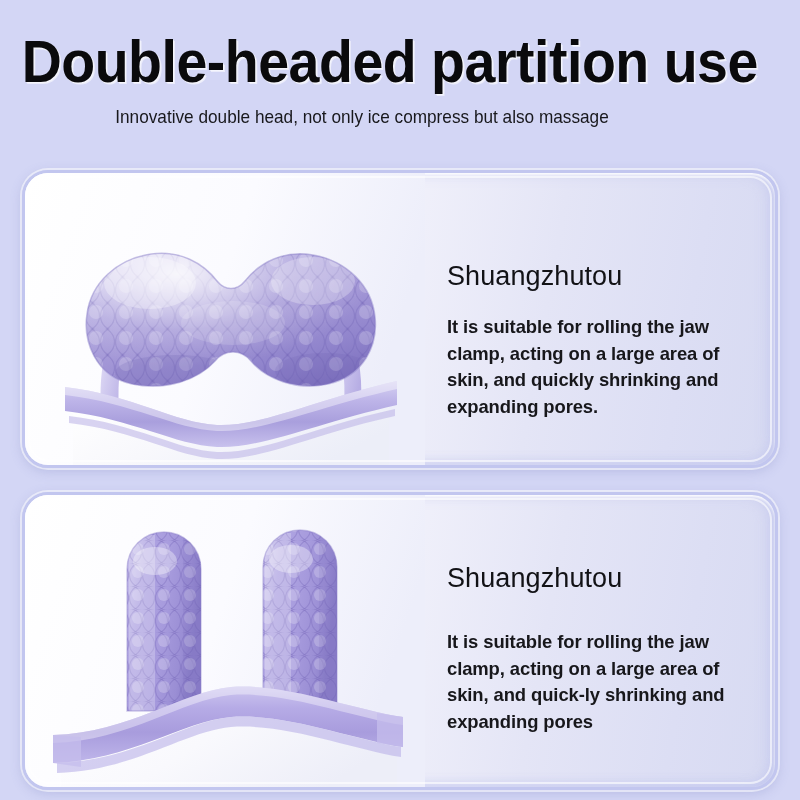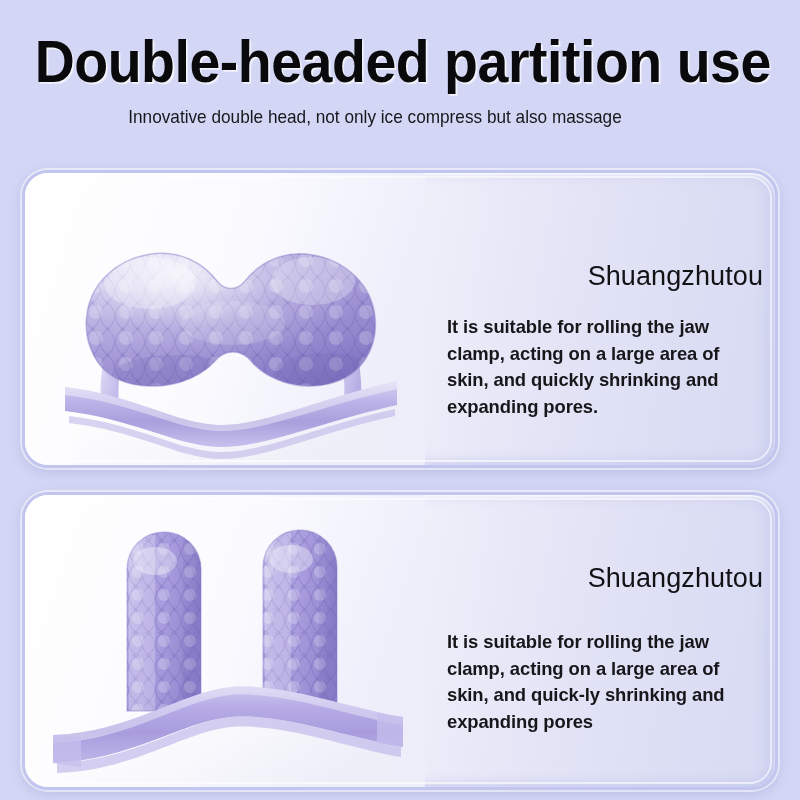--- a/index.html
+++ b/index.html
@@ -14,21 +14,20 @@
     overflow: hidden;
     position: relative;
   }
 
   
   .header {
     position: absolute;
     top: 0; left: 0;
     width: 724px;
     text-align: center;
-    padding-left: 13px;
   }
   .main-title {
     margin: 0;
     padding-top: 31px;
     font-family: "Liberation Sans Narrow", "Liberation Sans", sans-serif;
     font-size: 59px;
     font-weight: 700;
     line-height: 62px;
     letter-spacing: -0.5px;
     color: #0a0a0c;
@@ -103,21 +102,20 @@
     box-sizing: border-box;
   }
   .head-label {
     margin: 0;
     font-size: 27px;
     font-weight: 400;
     line-height: 30px;
     color: #121216;
     letter-spacing: 0.1px;
     white-space: nowrap;
-    text-align: right;
   }
   .body-copy {
     margin: 0;
     font-size: 19px;
     font-weight: 600;
     line-height: 26.5px;
     color: #17171b;
     letter-spacing: -0.1px;
     transform: scaleX(0.97);
     transform-origin: left top;

